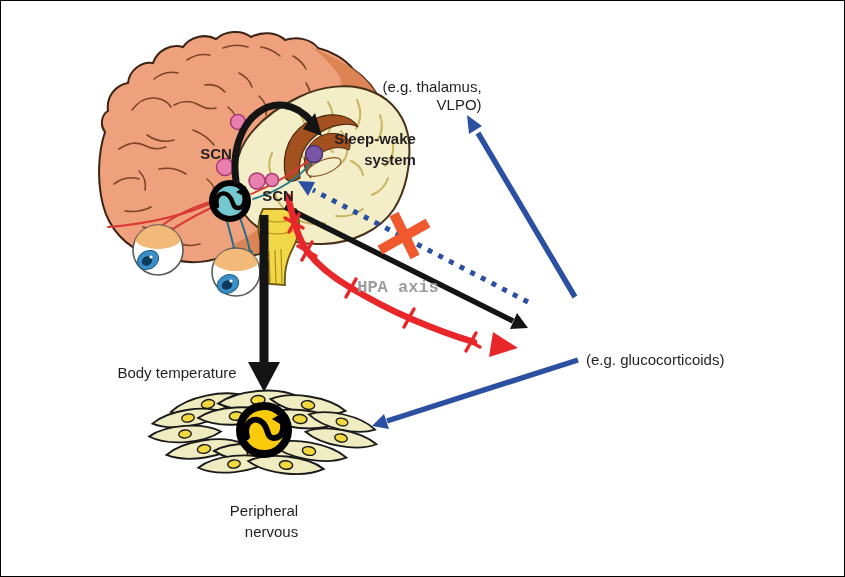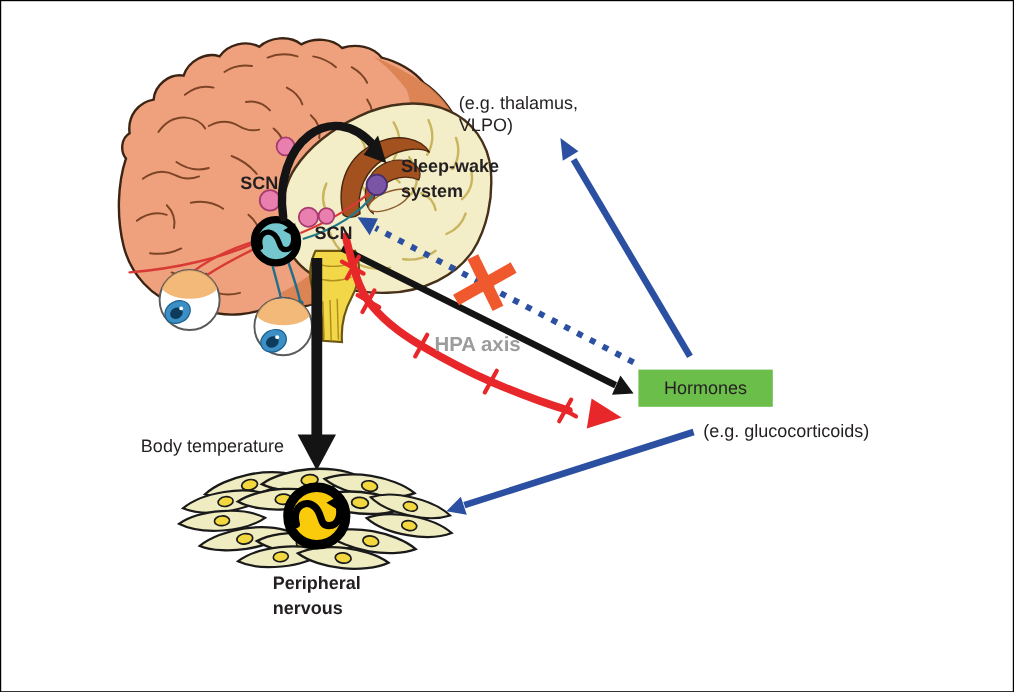--- a/index.html
+++ b/index.html
@@ -9,36 +9,36 @@
     --scn-clock:#74c7cf; --peripheral-clock:#f9cb0b; --text:#231f20;
   }
   html,body{margin:0;padding:0;background:#fff;}
   .stage{
     position:relative;width:845px;height:577px;background:#fff;
     border:1px solid #000;box-sizing:border-box;overflow:hidden;
     font-family:"Liberation Sans",sans-serif;color:var(--text);
   }
   .stage svg{position:absolute;left:0;top:0;}
   .lbl{position:absolute;white-space:nowrap;font-size:15px;line-height:21px;}
-  .ctr{transform:translate(-50%,-50%);text-align:left;}
+  .ctr{transform:translate(-50%,-50%);text-align:right;}
   .bold{font-weight:bold;}
   #lbl-thalamus{left:431px;top:95px;line-height:18px;}
   #lbl-sleepwake{left:374px;top:148px;}
   #lbl-scn-upper{left:215px;top:152px;}
   #lbl-scn-lower{left:277px;top:194px;}
   #hormones-box{
     position:absolute;left:531px;top:307px;width:112px;height:31px;
     background:var(--hormones-box);display:flex;align-items:center;justify-content:center;
     font-size:15px;
   }
   #lbl-gluco{left:585px;top:348px;}
-  #lbl-hpa{left:397px;top:286px;font-size:17px;color:var(--hpa-text);}
+  #lbl-hpa{left:397px;top:286px;font-size:17px;color:var(--hpa-text);font-family:Liberation Mono, monospace;}
   #lbl-symp{left:332px;top:329px;}
   #lbl-bodytemp{left:176px;top:327px;margin-top:44px;}
-  #lbl-periph{left:263px;top:496px;font-weight:bold;}
+  #lbl-periph{left:263px;top:520px;}
 </style>
 </head>
 <body>
 
 <div class="stage">
 
   <svg width="845" height="577" viewBox="0 0 845 577">
     <defs>
       <clipPath id="eye1clip">
           <circle cx="157" cy="249" r="25"></circle>
@@ -245,23 +245,20 @@
   </div>
 
   <div class="lbl ctr bold" id="lbl-sleepwake">
     <div>Sleep-wake</div>
     <div>system</div>
   </div>
 
   <div class="lbl ctr bold" id="lbl-scn-upper">SCN</div>
   <div class="lbl ctr bold" id="lbl-scn-lower">SCN</div>
 
-  <div id="hormones-box">
-    <span>Hormones</span>
-  </div>
 
   <div class="lbl" id="lbl-gluco">(e.g. glucocorticoids)</div>
 
   <div class="lbl ctr bold" id="lbl-hpa">HPA axis</div>
 
 
   <div class="lbl ctr" id="lbl-bodytemp">
     <div>Body temperature</div>
   </div>
 

